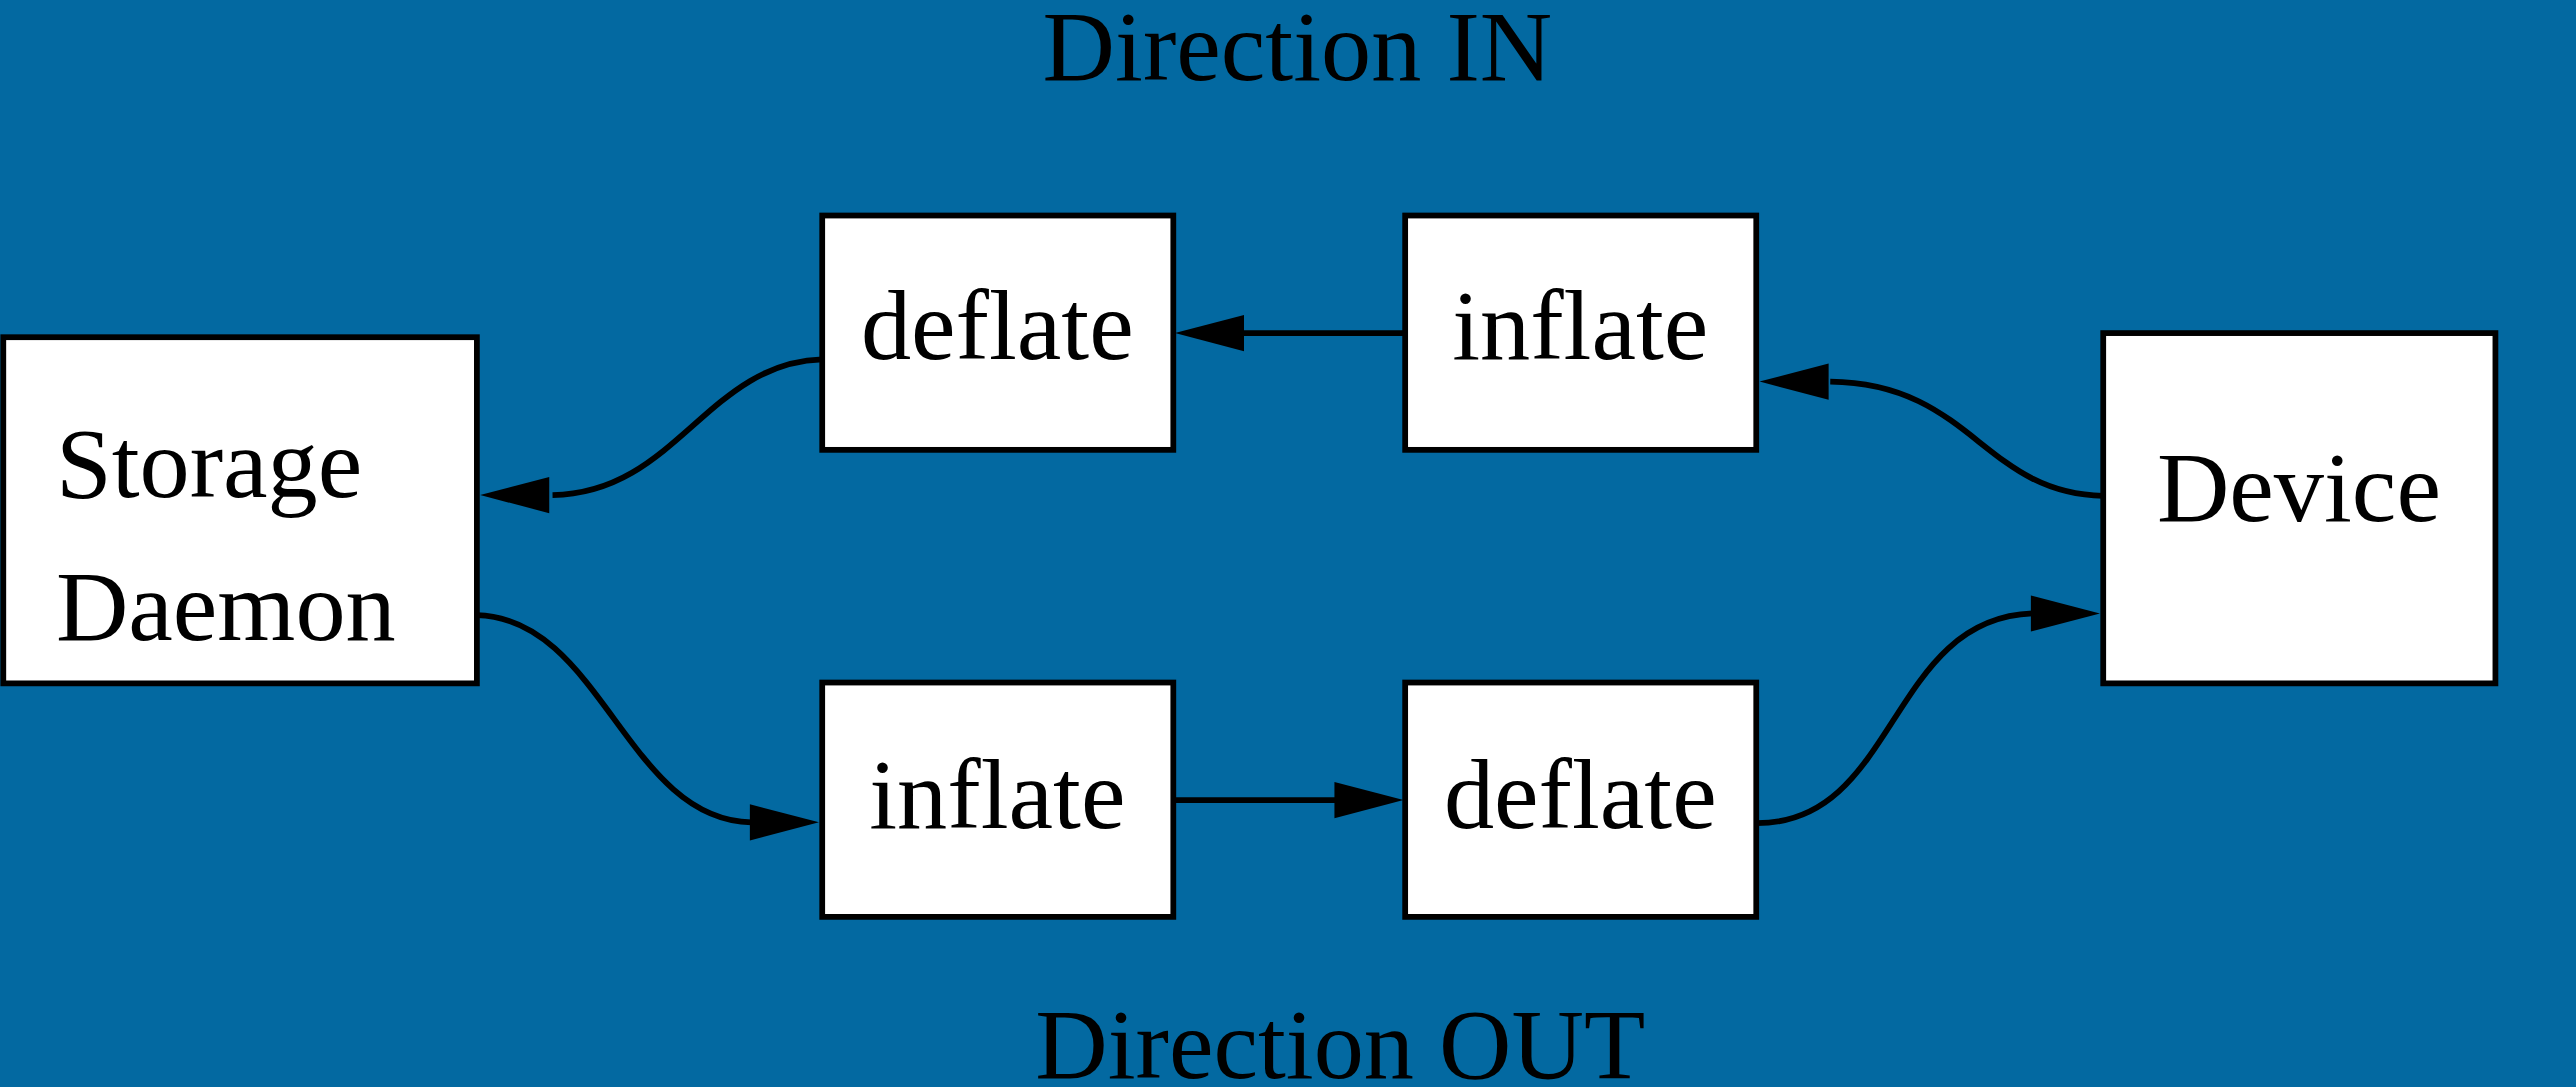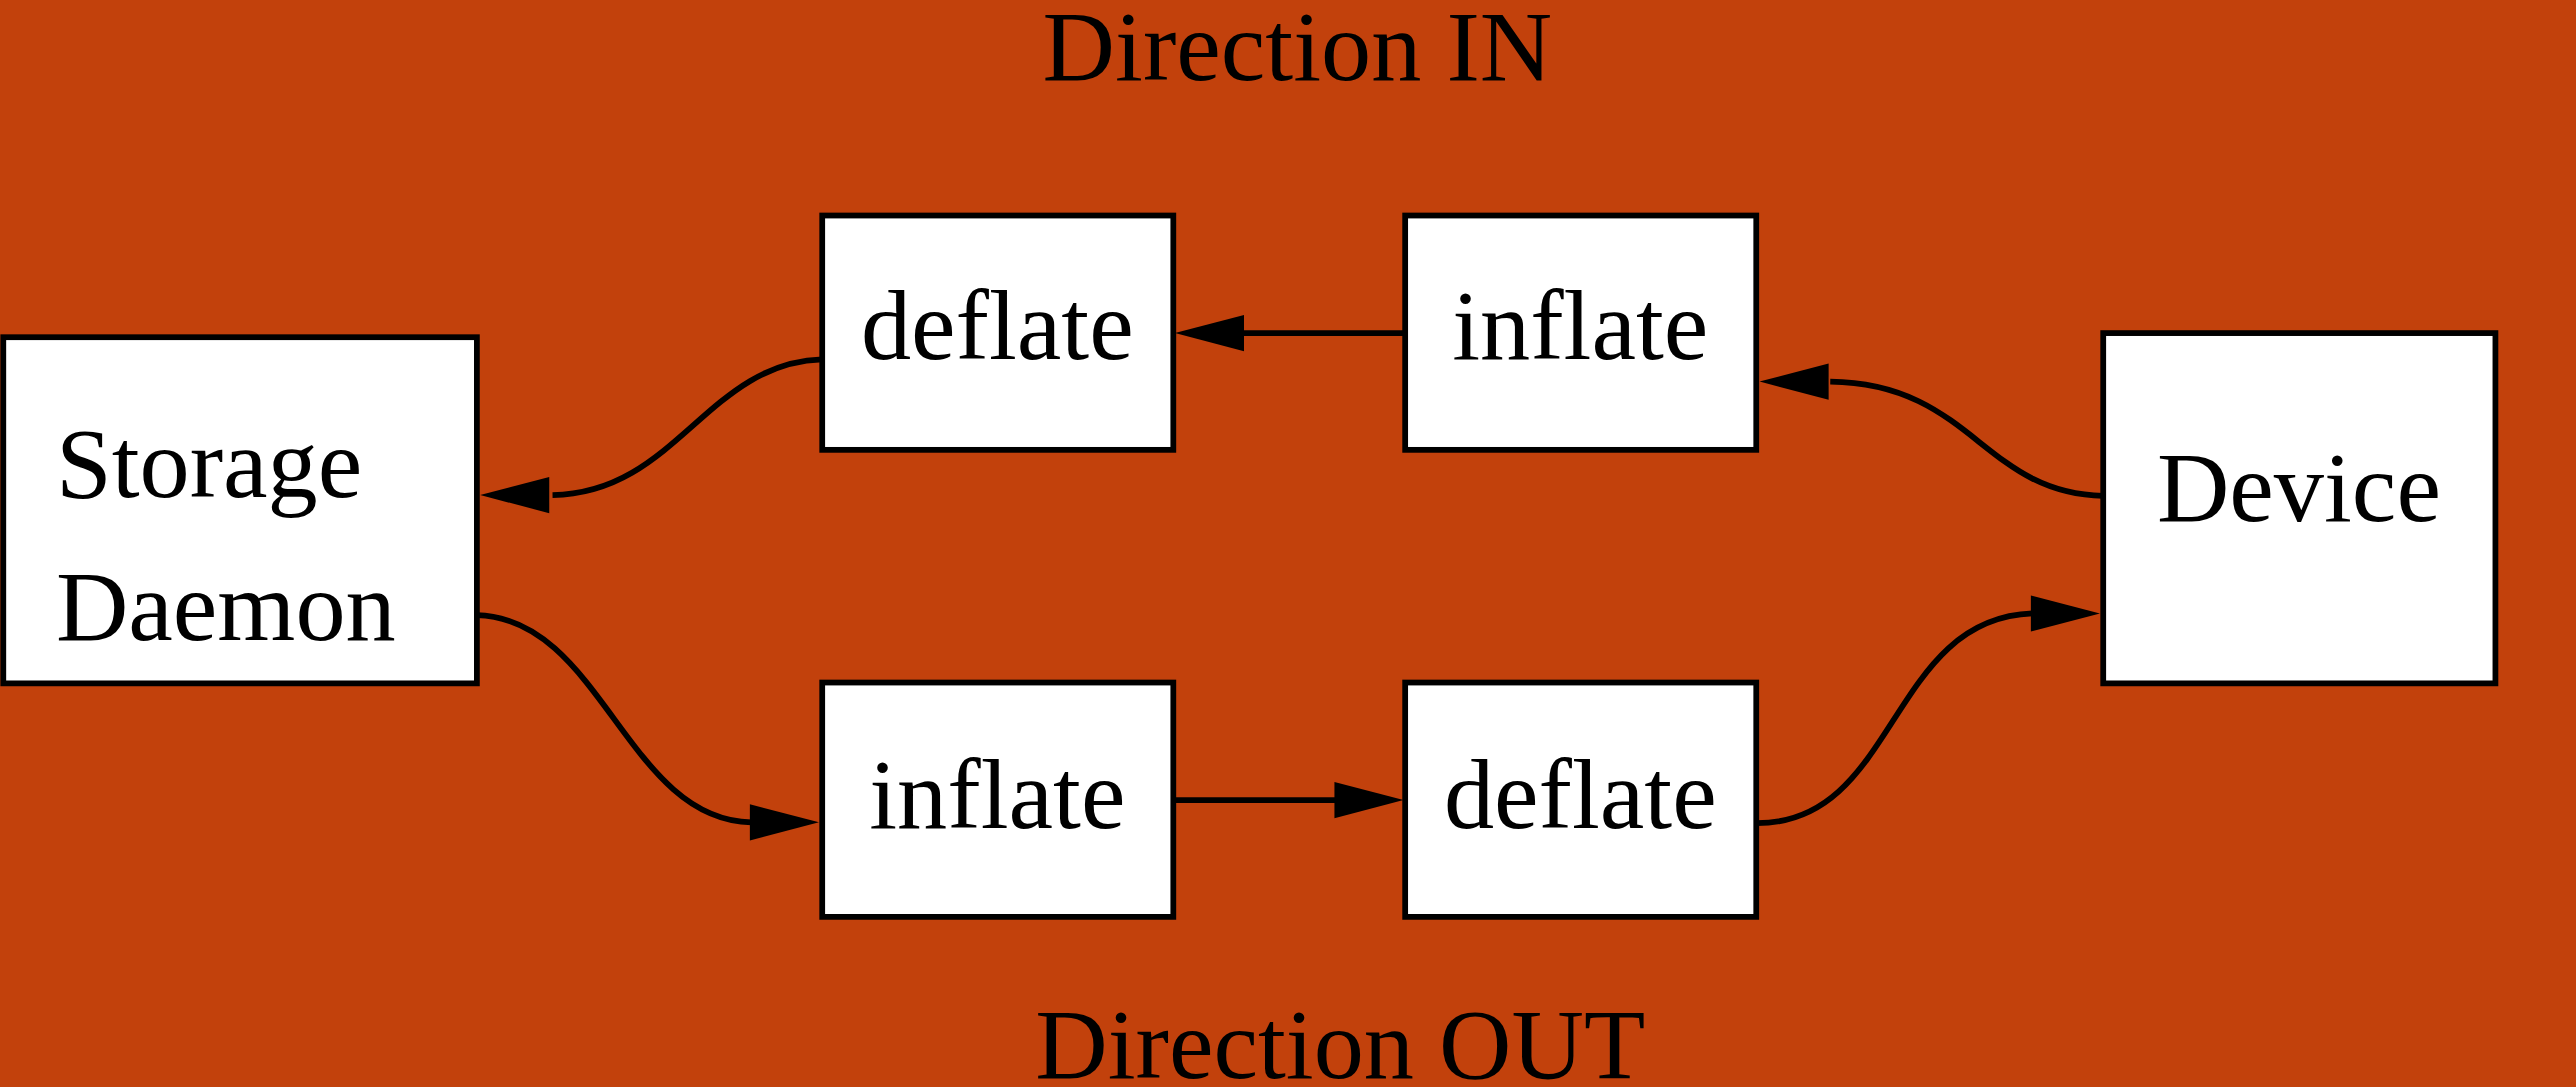--- a/index.html
+++ b/index.html
@@ -4,21 +4,21 @@
 <style>
   html, body {
     margin: 0;
     padding: 0;
     background: #ffffff;
   }
   .canvas {
     position: relative;
     width: 2576px;
     height: 1088px;
-    background: #c2410c;
+    background: #0369a1;
     overflow: hidden;
   }
   svg text {
     font-family: "Liberation Serif", "DejaVu Serif", serif;
     font-size: 122px;
     fill: #000000;
   }
 </style>
 </head>
 <body>

